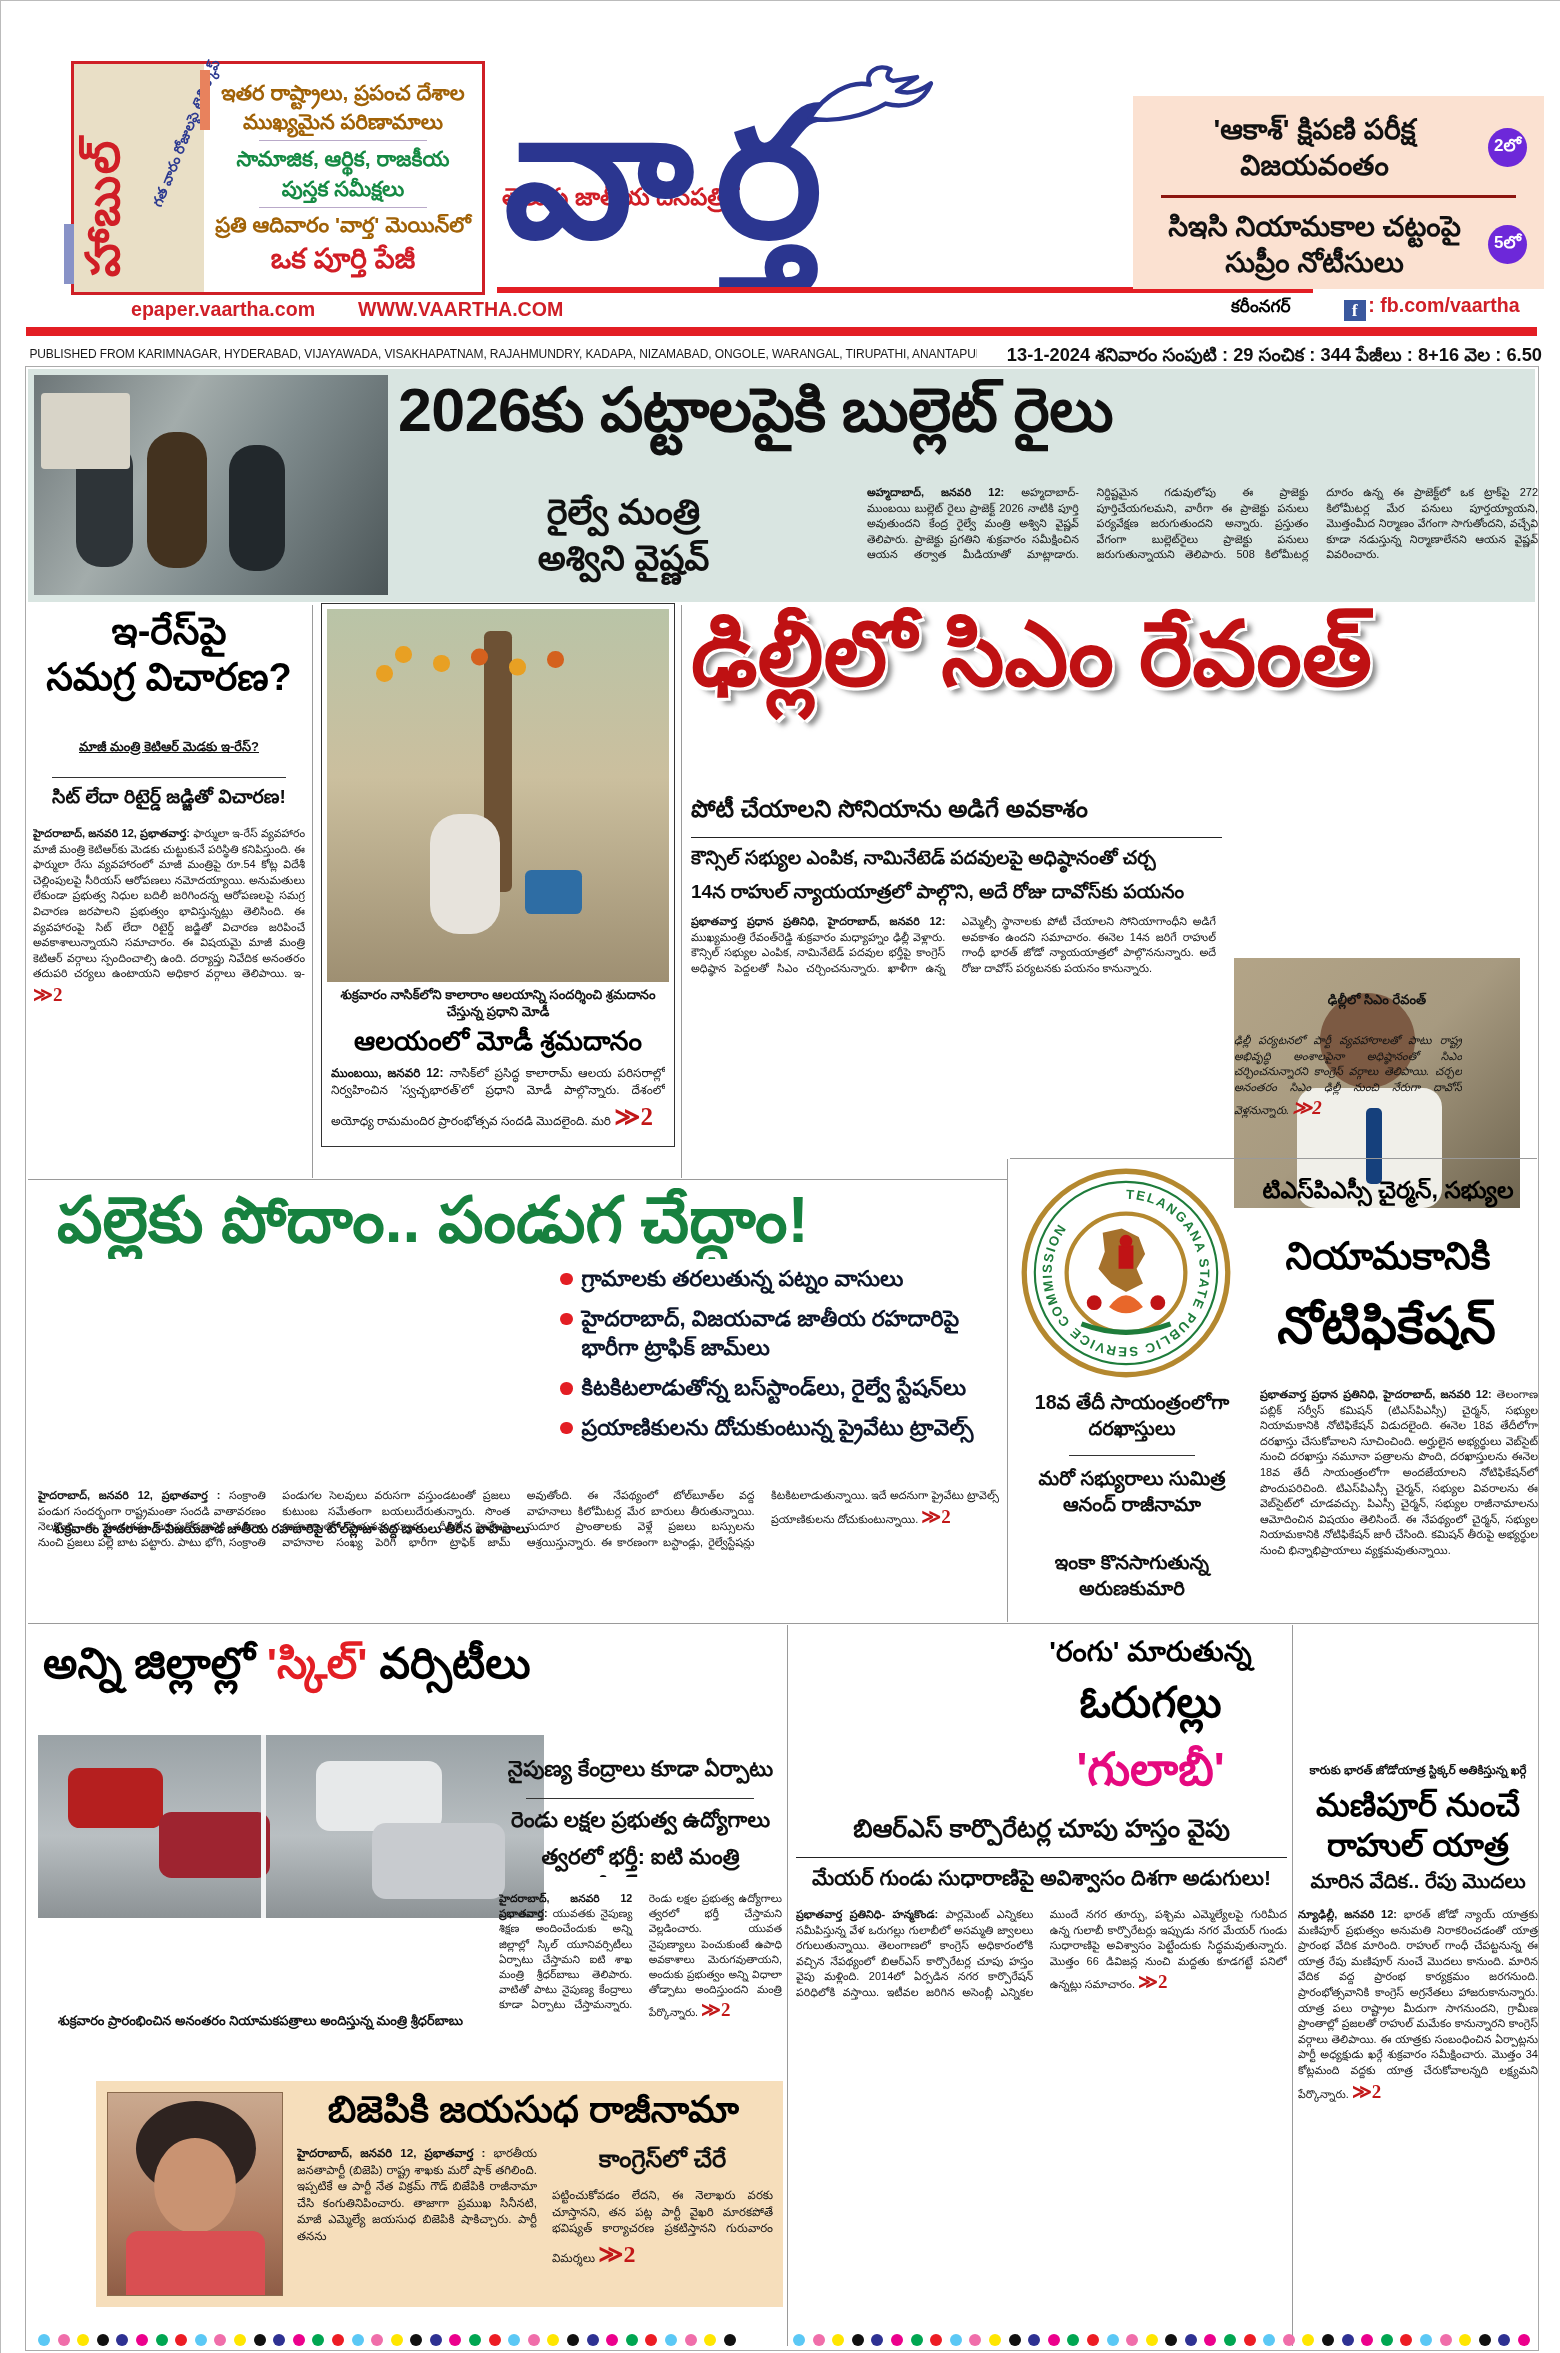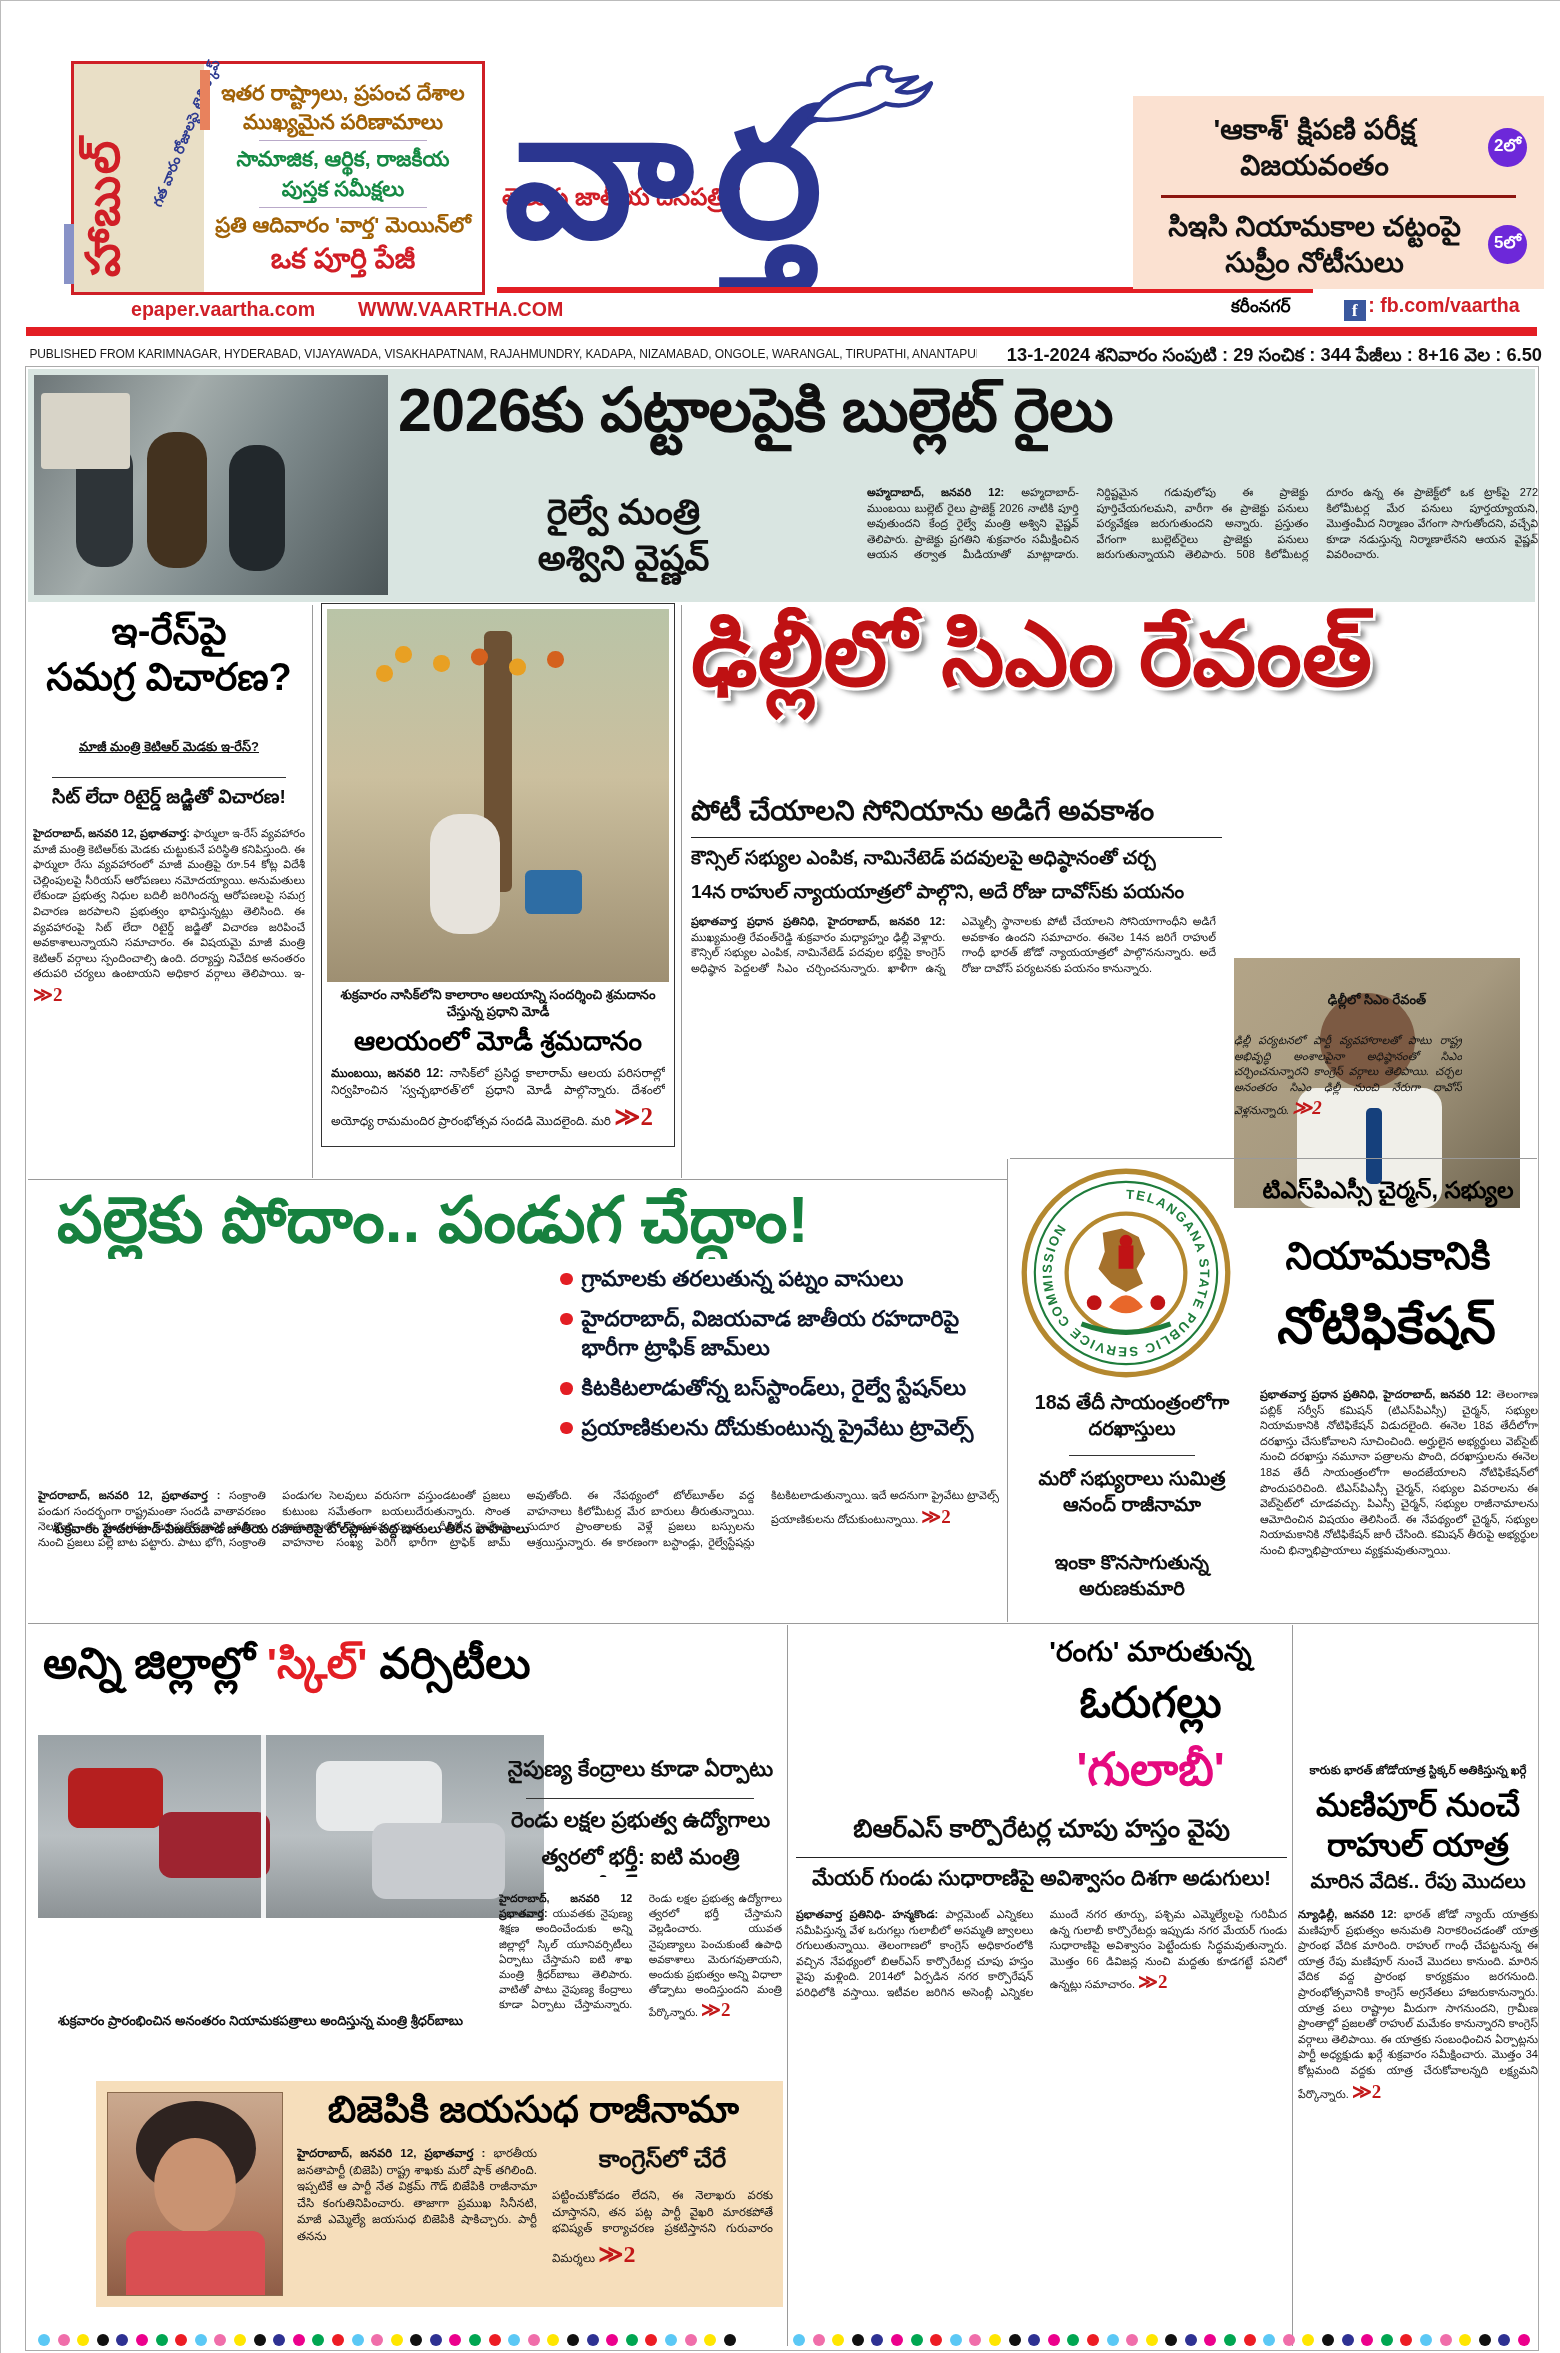--- a/index.html
+++ b/index.html
@@ -209,21 +209,21 @@
     <div class="caption" style="margin:2.5px 8.9px;">శుక్రవారం నాసిక్‌లోని కాలారాం ఆలయాన్ని సందర్శించి శ్రమదానం చేస్తున్న ప్రధాని మోడీ</div>
     <div class="b ctr clip" style="font-size:26.6px;margin-top:5px;height:34px;">ఆలయంలో మోడీ శ్రమదానం</div>
     <div class="body-txt jst clip" style="margin:5px 8.9px 0 8.9px;height:75px;font-size:12px;">
       <span class="lead">ముంబయి, జనవరి 12:</span>
       <span>నాసిక్‌లో ప్రసిద్ధ కాలారామ్ ఆలయ పరిసరాల్లో నిర్వహించిన 'స్వచ్ఛభారత్'లో ప్రధాని మోడీ పాల్గొన్నారు. దేశంలో అయోధ్య రామమందిర ప్రారంభోత్సవ సందడి మొదలైంది. మరి</span>
       <span class="jump" style="font-size:25px;">≫2</span>
     </div>
   </div>
 
   <div class="abs h-red clip" style="left:690px;top:606px;width:847px;height:183px;">ఢిల్లీలో సిఎం రేవంత్</div>
-  <div class="abs deck clip" style="left:690px;top:794px;width:537px;height:35px;font-size:28px;">పోటీ చేయాలని సోనియాను అడిగే అవకాశం</div>
+  <div class="abs deck clip" style="left:690px;top:794px;width:537px;height:35px;font-size:24px;">పోటీ చేయాలని సోనియాను అడిగే అవకాశం</div>
   <div class="hline" style="left:690px;top:836px;width:531px;border-color:#222;border-top-width:1.9px;"></div>
   <div class="abs deck clip" style="left:690px;top:846px;width:537px;height:28px;font-size:19px;">కౌన్సిల్ సభ్యుల ఎంపిక, నామినేటెడ్ పదవులపై అధిష్ఠానంతో చర్చ</div>
   <div class="abs deck clip" style="left:690px;top:880px;width:537px;height:28px;font-size:19px;">14న రాహుల్ న్యాయయాత్రలో పాల్గొని, అదే రోజు దావోస్‌కు పయనం</div>
   <div class="abs photo" style="left:1233px;top:737px;width:286px;height:250px;background:linear-gradient(135deg,#b3a487 0%,#a79a80 50%,#6f6550 100%);">
     <div class="blob" style="left:30%;top:14%;width:95px;height:95px;background:#7c5a43;"></div>
     <div class="blob" style="left:22%;top:52%;width:145px;height:120px;background:#f0efe9;border-radius:19px;"></div>
     <div class="blob" style="left:46%;top:60%;width:16.4px;height:76px;background:#15407c;border-radius:5px;"></div>
   </div>
   <div class="abs caption clip" style="left:1233px;top:991px;width:286px;height:34px;">ఢిల్లీలో సిఎం రేవంత్</div>
   <div class="abs body-txt jst cols2 clip" style="left:690px;top:913px;width:525px;height:258px;">

